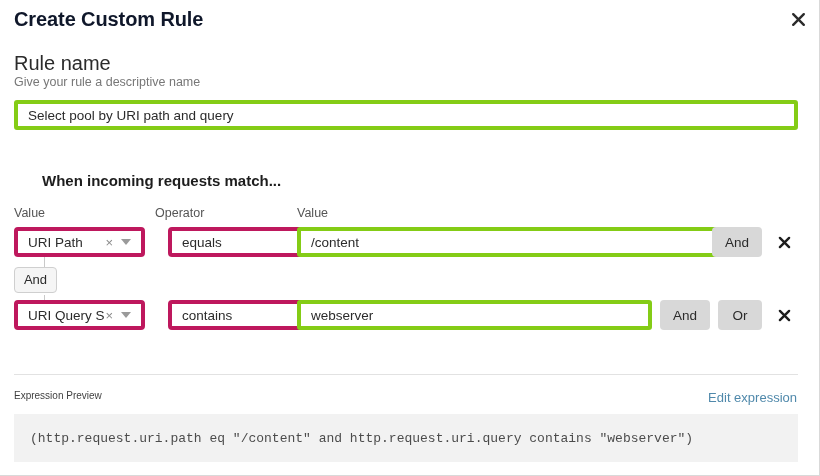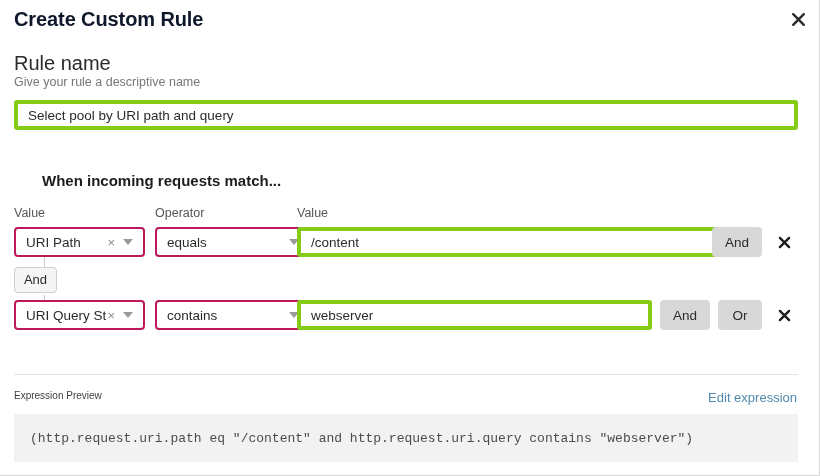--- a/index.html
+++ b/index.html
@@ -113,32 +113,32 @@
 
   
   .row { position: absolute; left: 0; width: 820px; height: 34px; }
   #row-1 { top: 227px; }
   #row-2 { top: 300px; }
 
   .select-box {
     position: absolute;
     box-sizing: border-box;
     height: 30px;
-    border: 2px solid #be185d;
+    border: 4px solid #be185d;
     border-radius: 4px;
     background: #ffffff;
     display: flex;
     align-items: center;
     cursor: pointer;
     font-size: 13.5px;
     color: #2b2b2b;
     padding: 0 8px 0 10px;
   }
   .select-field    { left: 14px;  width: 131px; }
-  .select-operator { left: 155px; width: 156px; }
+  .select-operator { left: 168px; width: 156px; }
 
   .select-value {
     flex: 1 1 auto;
     white-space: nowrap;
     overflow: hidden;
   }
   .sel-clear {
     flex: 0 0 auto;
     color: #8a8a8a;
     font-size: 13px;

